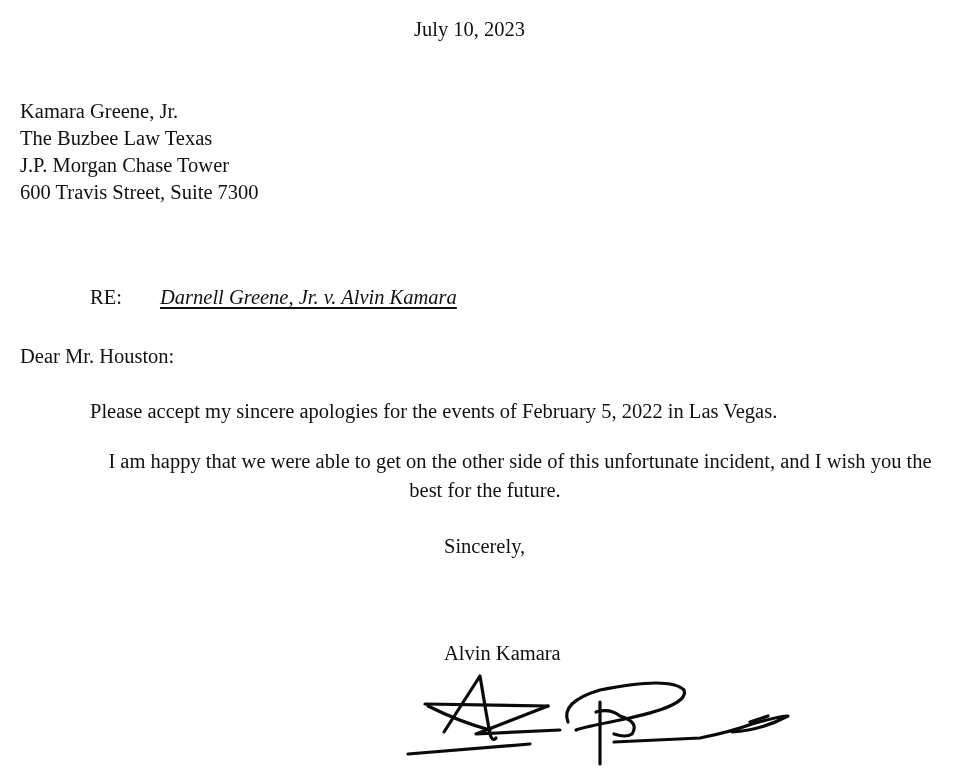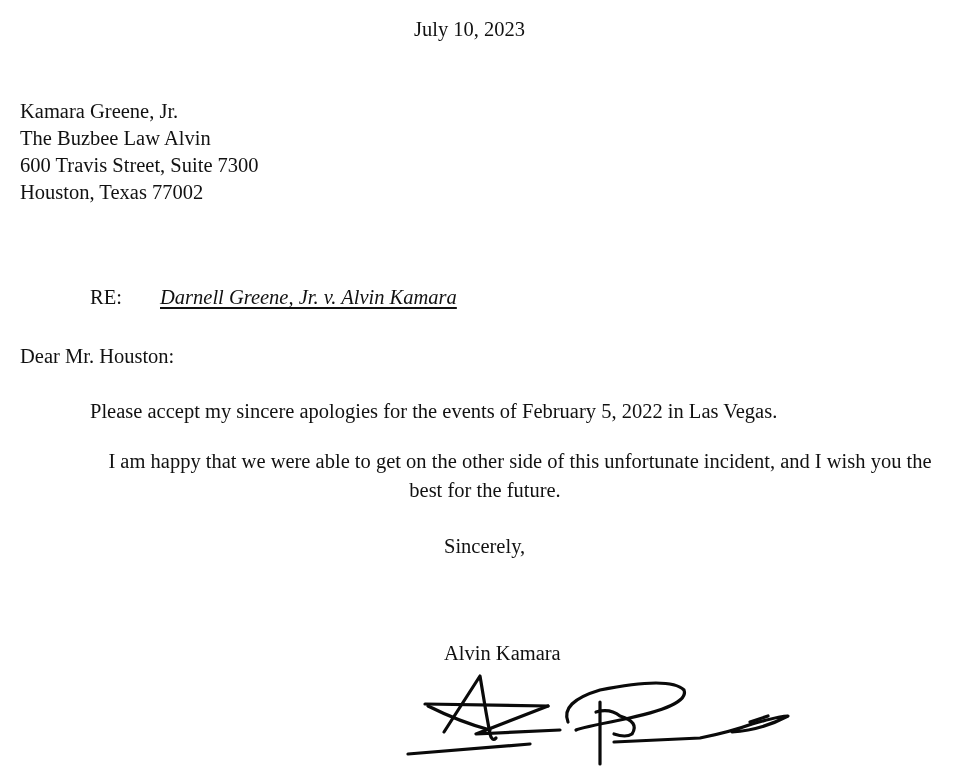--- a/index.html
+++ b/index.html
@@ -22,23 +22,23 @@
     #signer { left: 444px; top: 640px; }
     #signature { left: 400px; top: 672px; width: 390px; height: 108px; }
   </style>
 </head>
 <body>
 
 <div class="abs" id="date">July 10, 2023</div>
 
 <div class="abs" id="address">
   <div>Kamara Greene, Jr.</div>
-  <div>The Buzbee Law Alvin</div>
+  <div>The Buzbee Law Texas</div>
+  <div>J.P. Morgan Chase Tower</div>
   <div>600 Travis Street, Suite 7300</div>
-  <div>Houston, Texas 77002</div>
 </div>
 
 <div class="abs" id="re-line">
   <span class="re-label">RE:</span><span class="re-case">Darnell Greene, Jr. v. Alvin Kamara</span>
 </div>
 
 <div class="abs" id="salutation">Dear Mr. Houston:</div>
 
 <div class="abs" id="para1">Please accept my sincere apologies for the events of February 5, 2022 in Las Vegas.</div>
 

